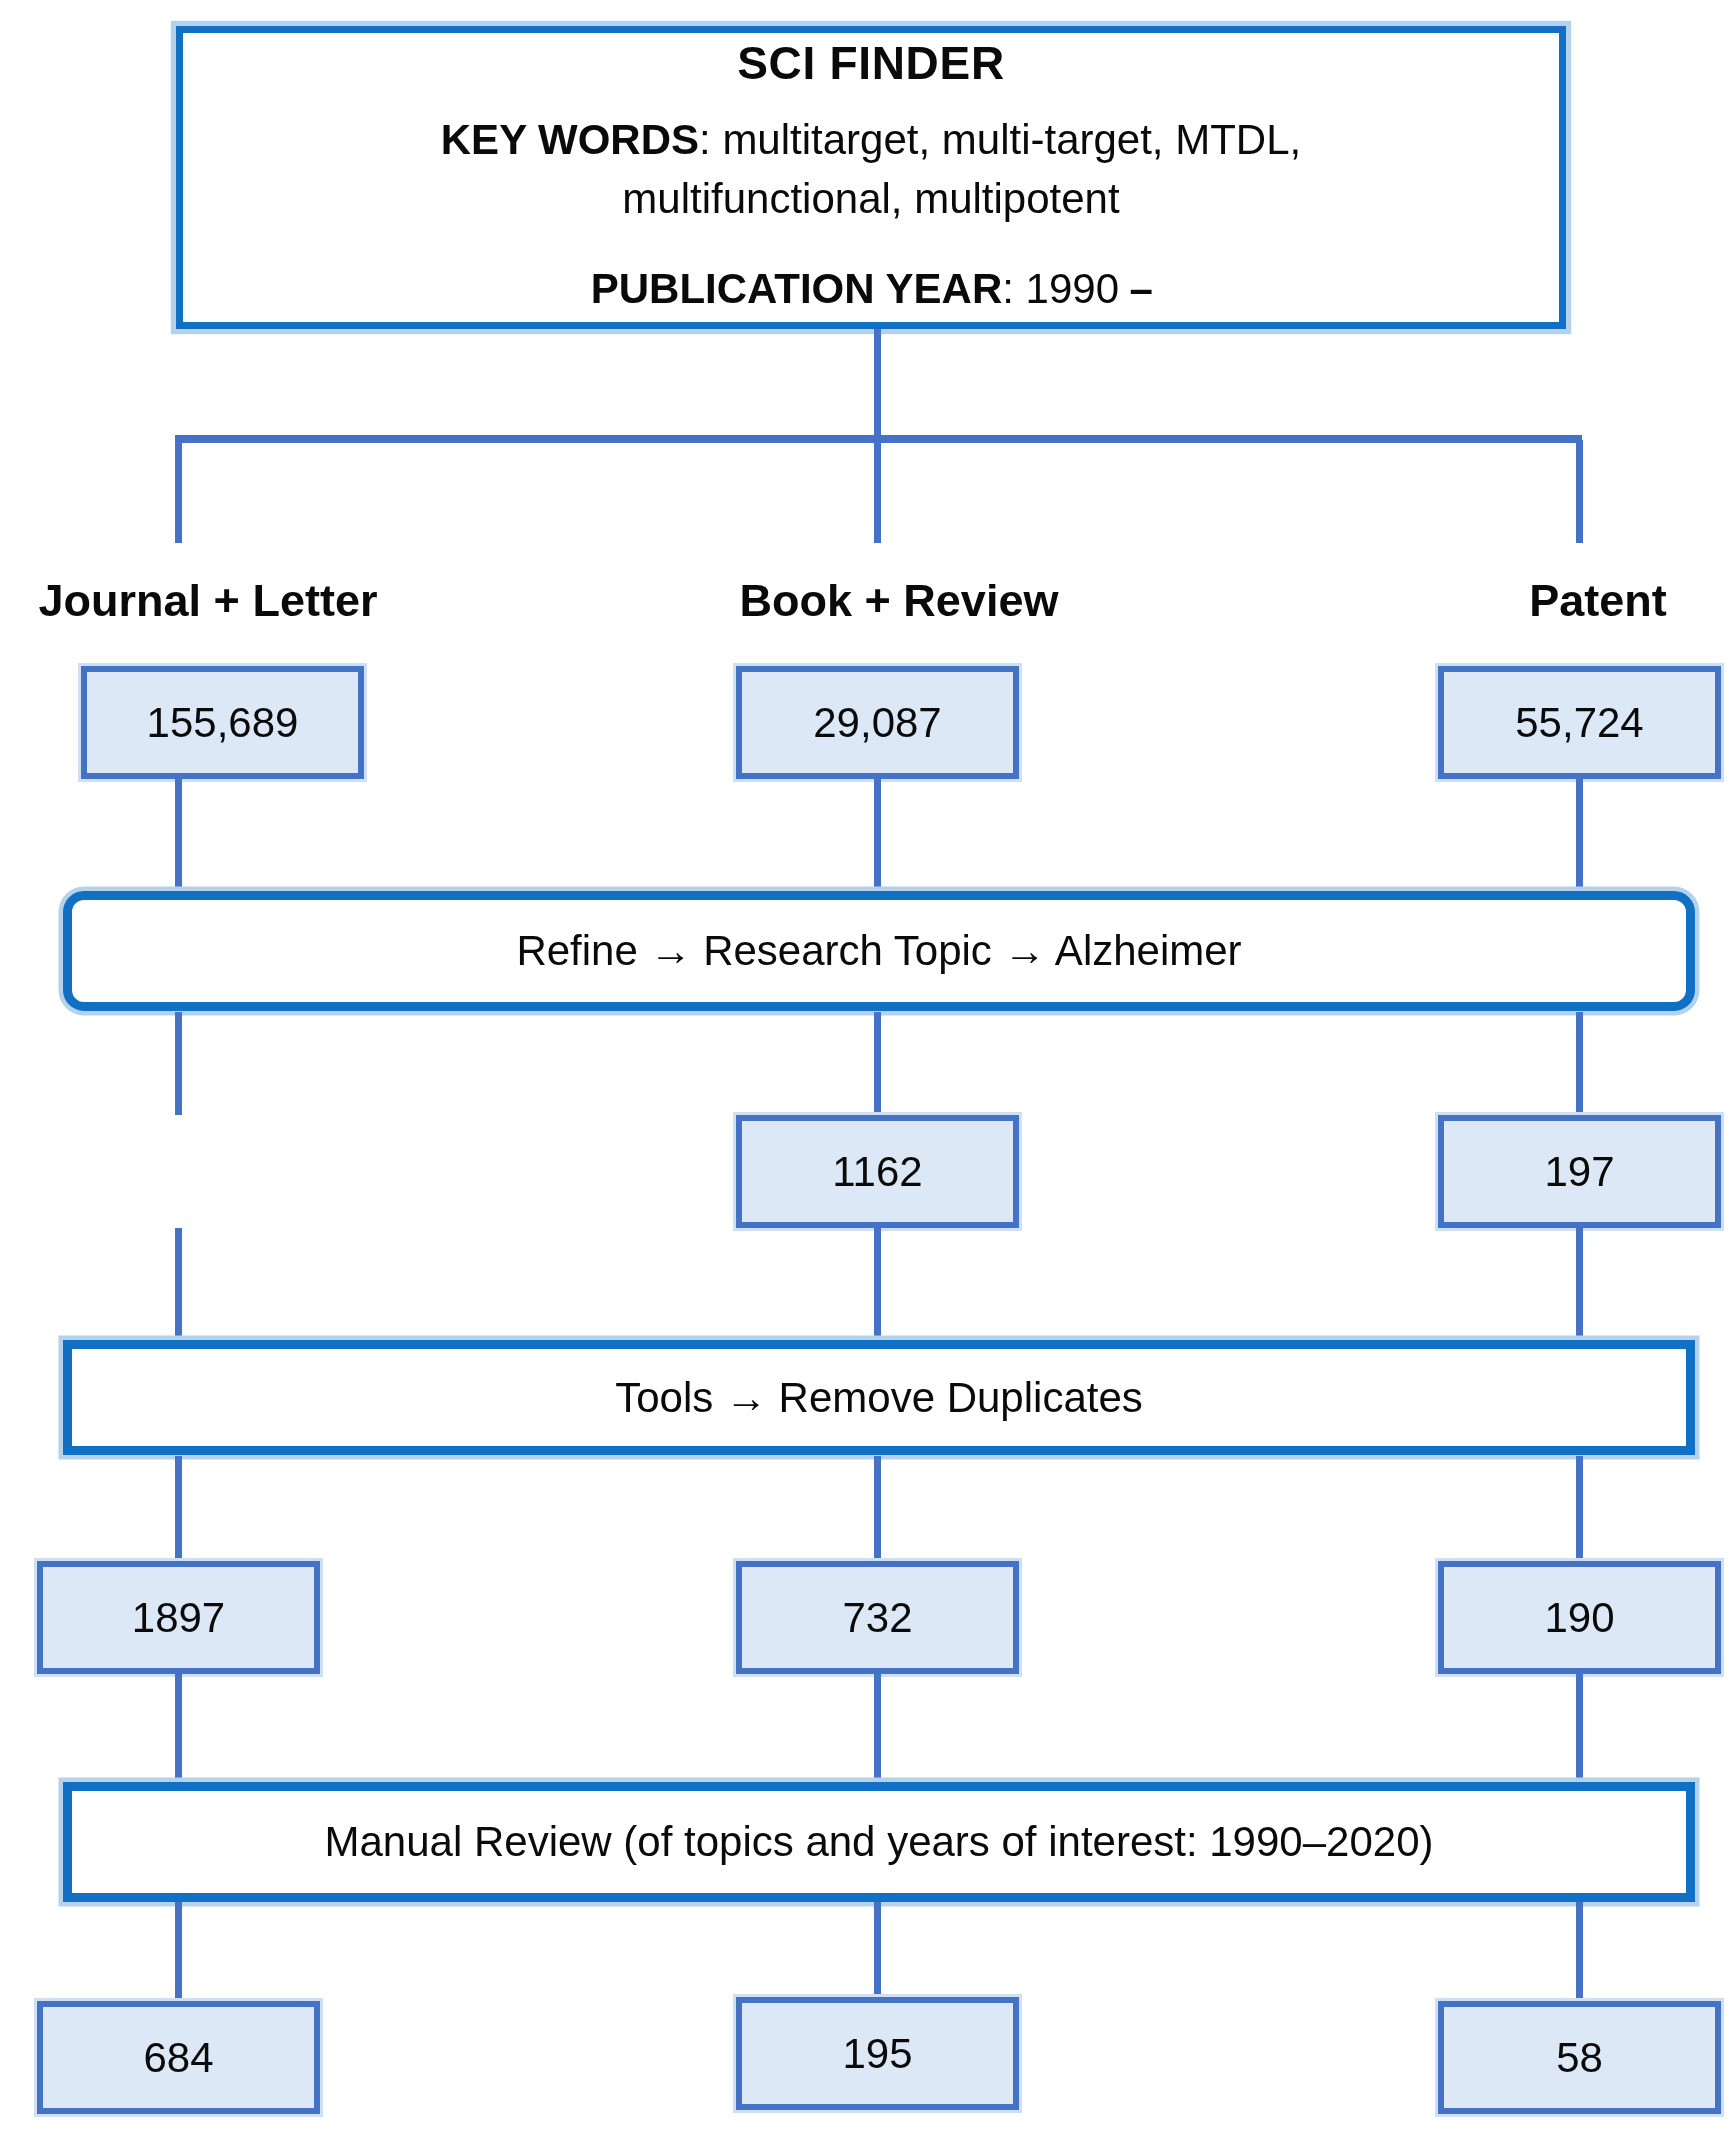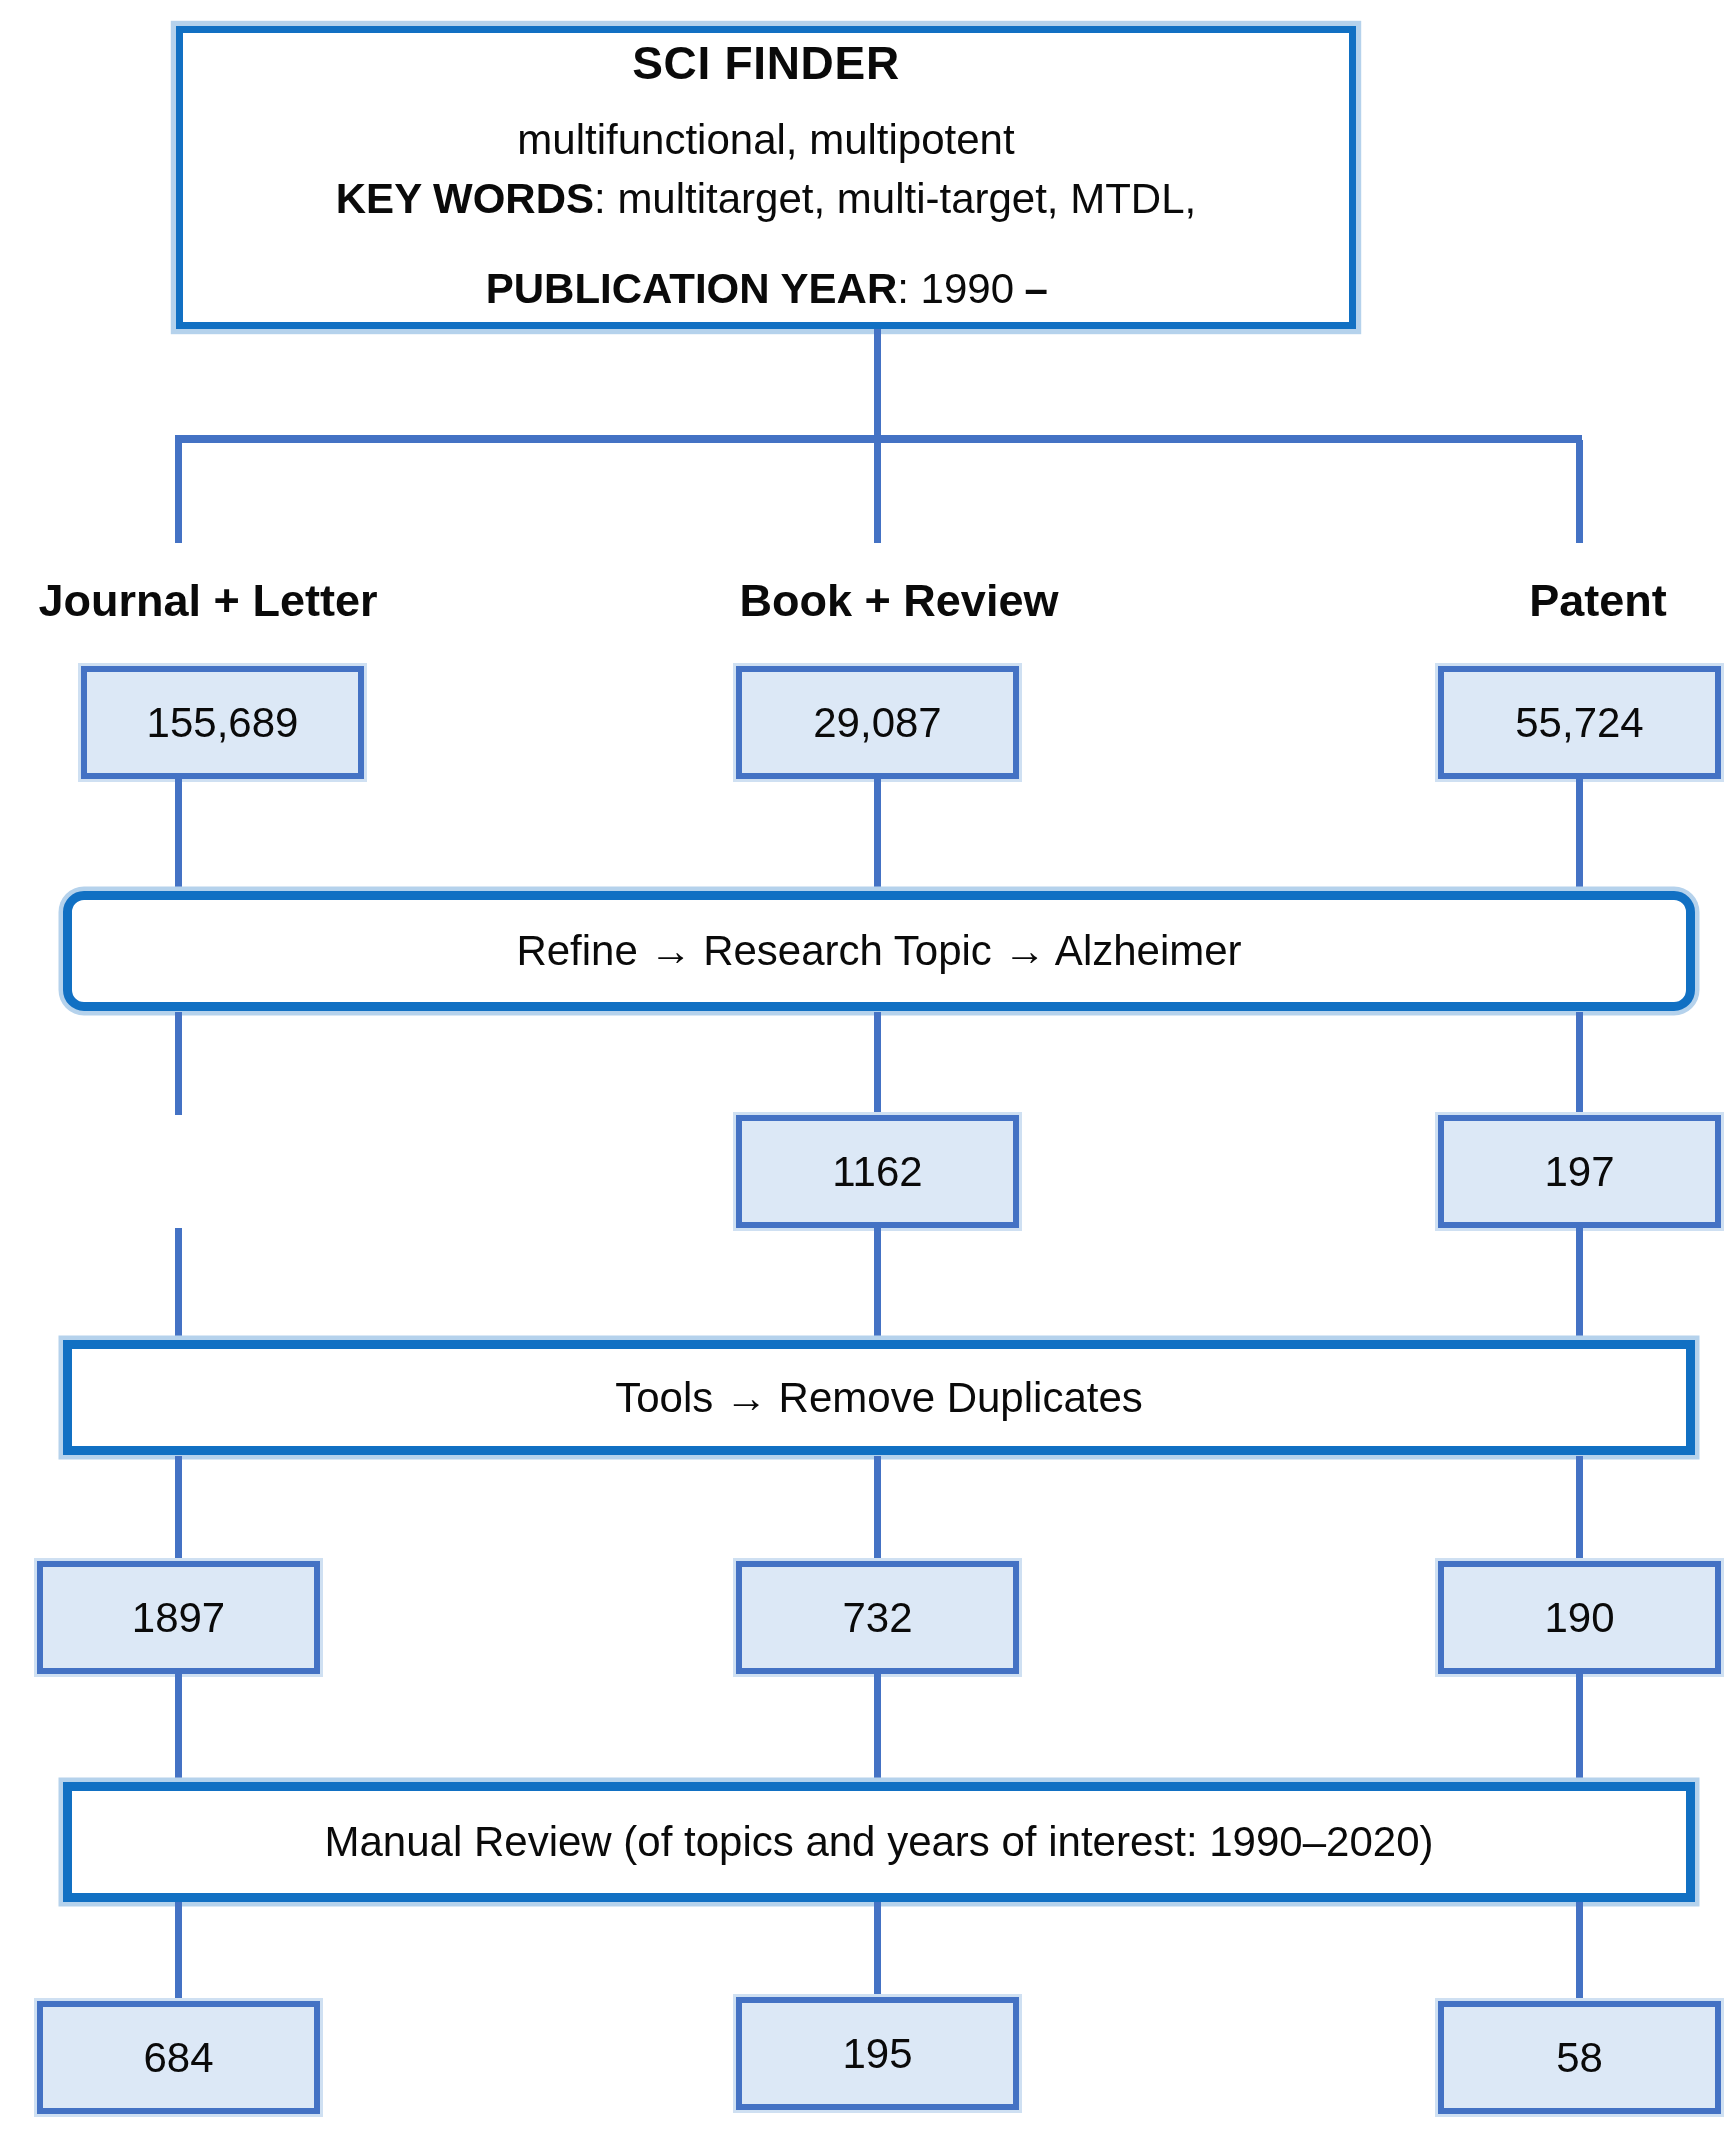--- a/index.html
+++ b/index.html
@@ -21,21 +21,21 @@
   .canvas {
     position: relative;
     width: 1734px; height: 2129px;
     overflow: hidden;
     background: #ffffff;
   }
 
   
   .top-box {
     position: absolute;
-    left: 176px; top: 26px; width: 1180px; height: 303px;
+    left: 176px; top: 26px; width: 1390px; height: 303px;
     background: #ffffff;
     border: 7.4px solid var(--strong-blue, #1170c3);
     box-shadow: 0 0 0 5.2px var(--halo, #b5d2ec);
     display: flex; flex-direction: column;
     align-items: center; justify-content: center;
     text-align: center;
   }
   .tb-title { font-size: 46px; font-weight: 700; margin-bottom: 19.3px; letter-spacing: 0.7px; }
   .tb-line  { font-size: 42px; line-height: 1.42; }
   .tb-pub   { margin-top: 30px; }
@@ -79,22 +79,22 @@
     font-size: 42px;
   }
 </style>
 </head>
 <body>
 
 <div class="canvas">
 
   <div class="top-box">
     <div class="tb-title">SCI FINDER</div>
+    <div class="tb-line"><span class="tb-bold">KEY WORDS</span><span>: multitarget, multi-target, MTDL,</span></div>
     <div class="tb-line">multifunctional, multipotent</div>
-    <div class="tb-line"><span class="tb-bold">KEY WORDS</span><span>: multitarget, multi-target, MTDL,</span></div>
     <div class="tb-line tb-pub"><span class="tb-bold">PUBLICATION YEAR</span><span>: 1990</span><span class="tb-dash">–</span></div>
   </div>
 
   <div class="vline" style="left:874px; top:329px; height:110px;"></div>
   <div class="hline" style="left:175px; top:435px; width:1407px;"></div>
   <div class="vline" style="left:175px;  top:440px; height:103px;"></div>
   <div class="vline" style="left:874px; top:440px; height:103px;"></div>
   <div class="vline" style="left:1576px; top:440px; height:103px;"></div>
 
   <div class="col-label" style="left:-52px;">Journal + Letter</div>

